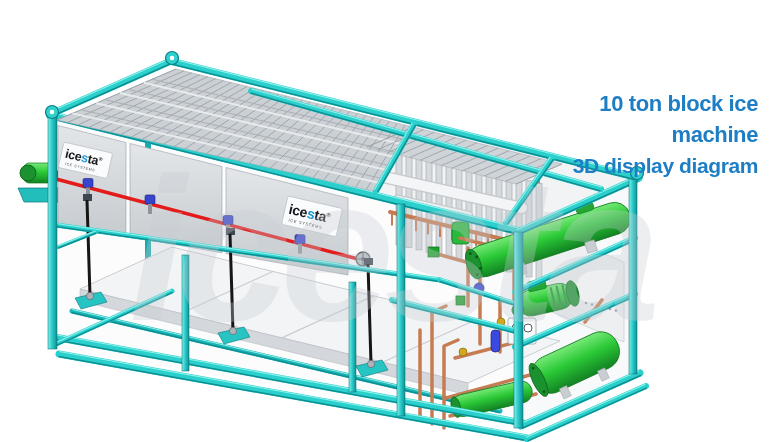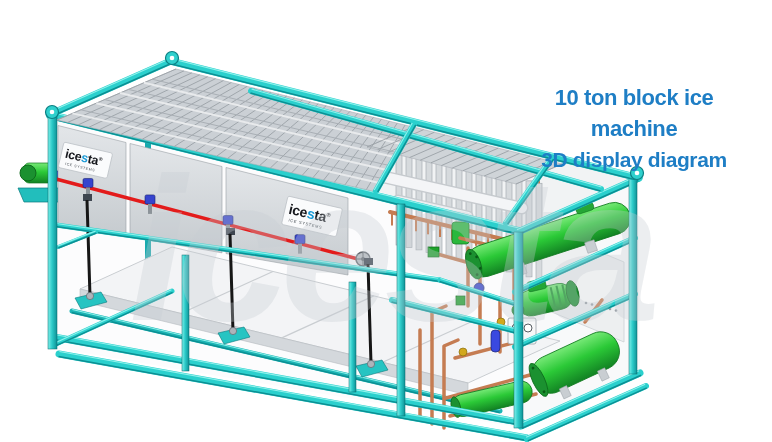--- a/index.html
+++ b/index.html
@@ -1,19 +1,19 @@
 <!DOCTYPE html>
 <html style="--page-bg: #ffffff; --caption-blue: #1E7EC5; --watermark-gray: #C7CDD3; --frame-teal: #2BD0CD; --frame-teal-light: #8FF2EC; --frame-teal-dark: #0C8F93; --equipment-green: #2BC937; --pipe-copper: #C57C52; --pipe-red: #E31B1B; --fitting-blue: #3644CE; --panel-gray: #D3D7DB; --logo-blue: #1899D6; --logo-dark: #16181D;"><head>
 <meta charset="utf-8">
 <style>
   html,body{margin:0;padding:0;background:#ffffff;}
   #stage{position:relative;width:772px;height:442px;background:var(--page-bg,#fff);overflow:hidden;
          font-family:"Liberation Sans", sans-serif;}
   #scene{position:absolute;left:0;top:0;}
-  #caption{position:absolute;top:82px;right:14px;width:248px;text-align:center;
+  #caption{position:absolute;top:88px;right:14px;width:248px;text-align:right;
            color:var(--caption-blue,#1E7EC5);font-weight:bold;line-height:31px;}
   #caption .l1{font-size:22px;letter-spacing:-0.4px;}
   #caption .l2{font-size:21px;letter-spacing:-0.4px;}
 </style>
 </head>
 <body>
 
 <div id="stage">
 <svg id="scene" width="772" height="442" viewBox="0 0 772 442">
   <defs>

